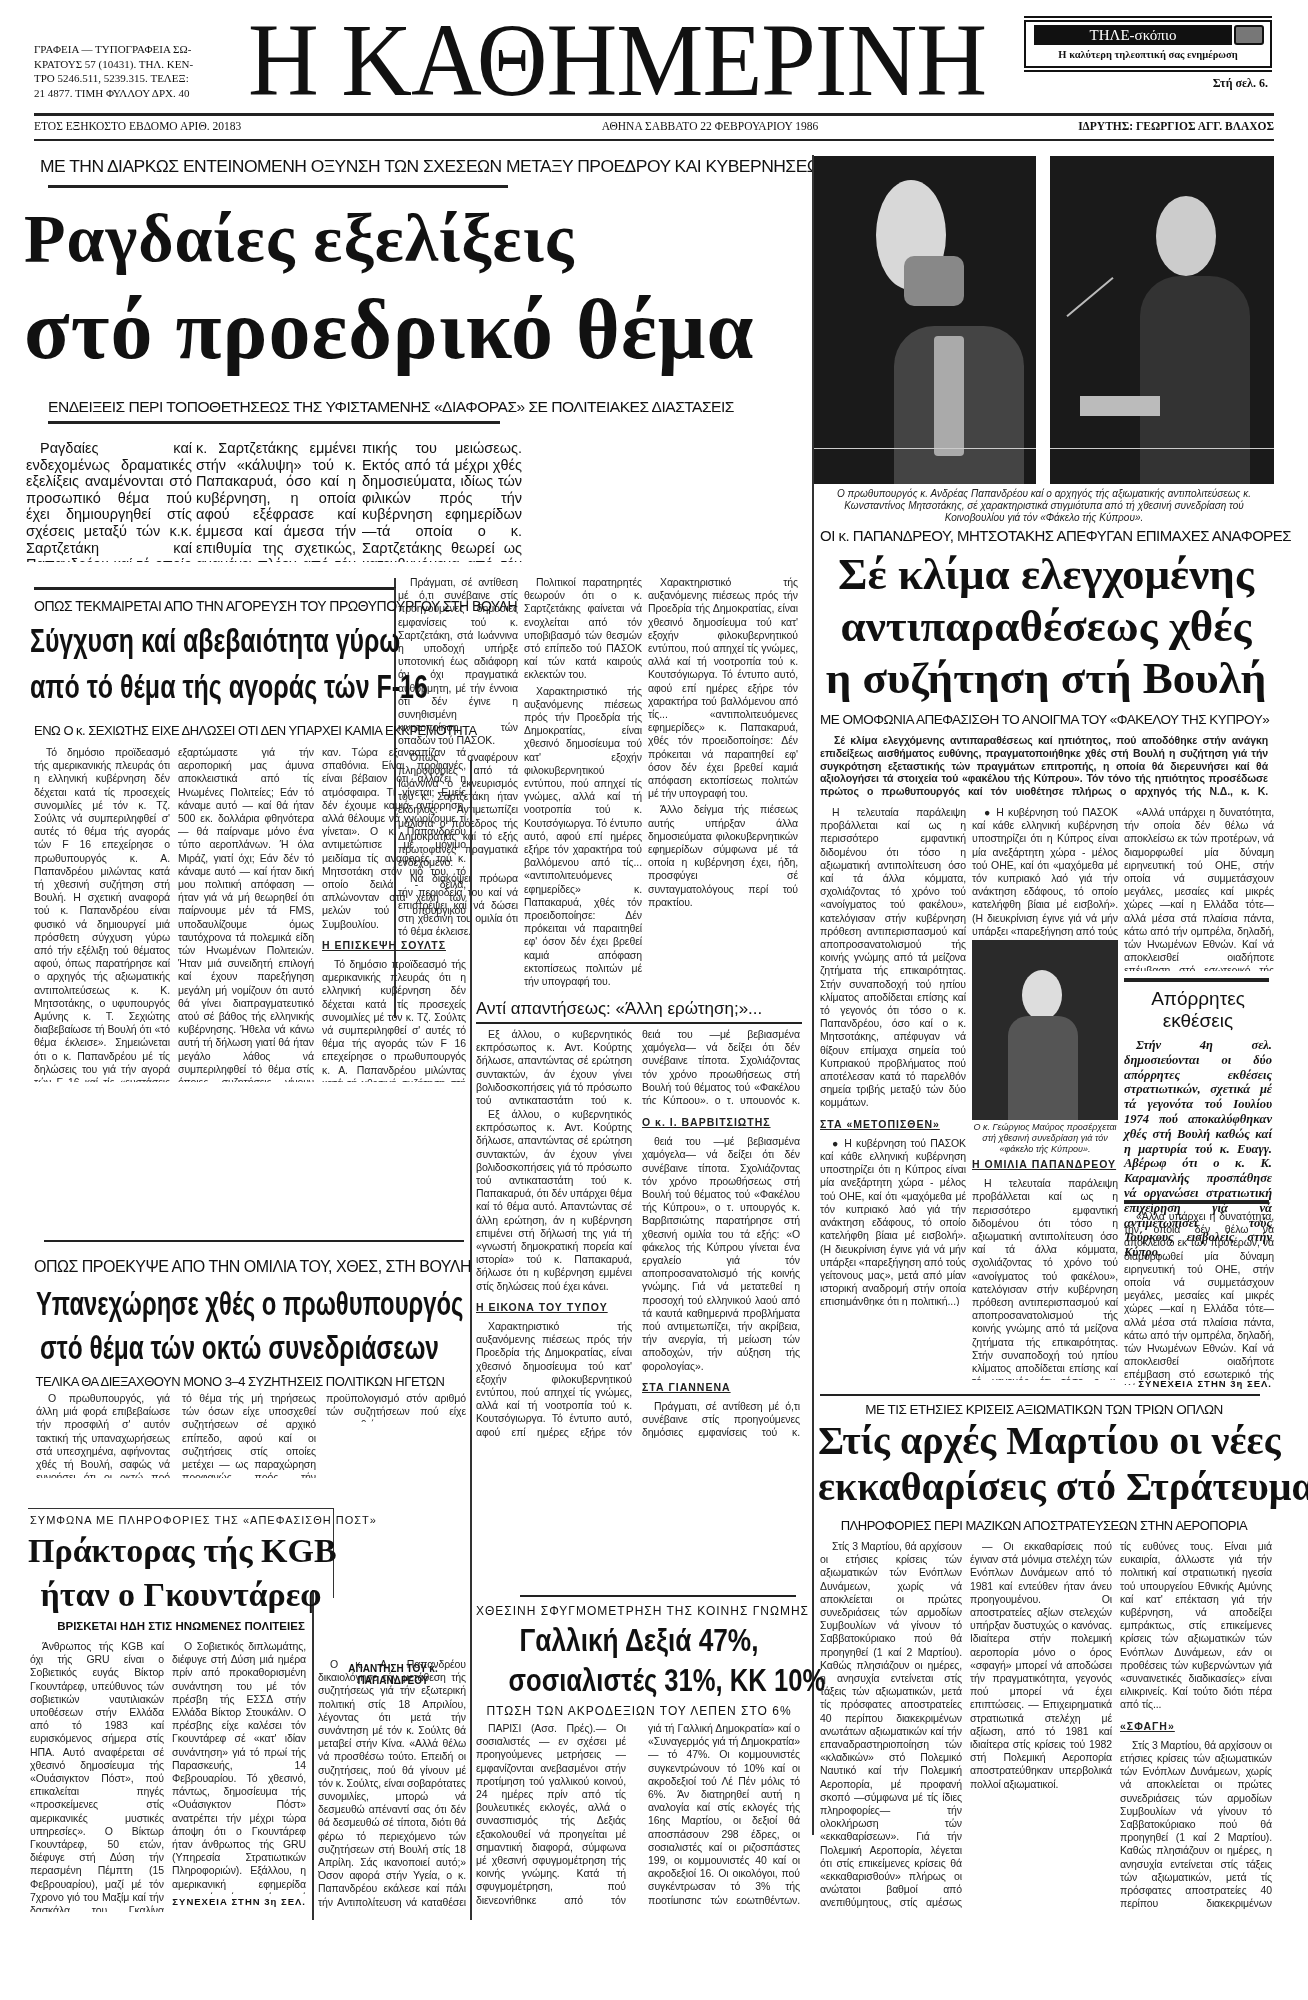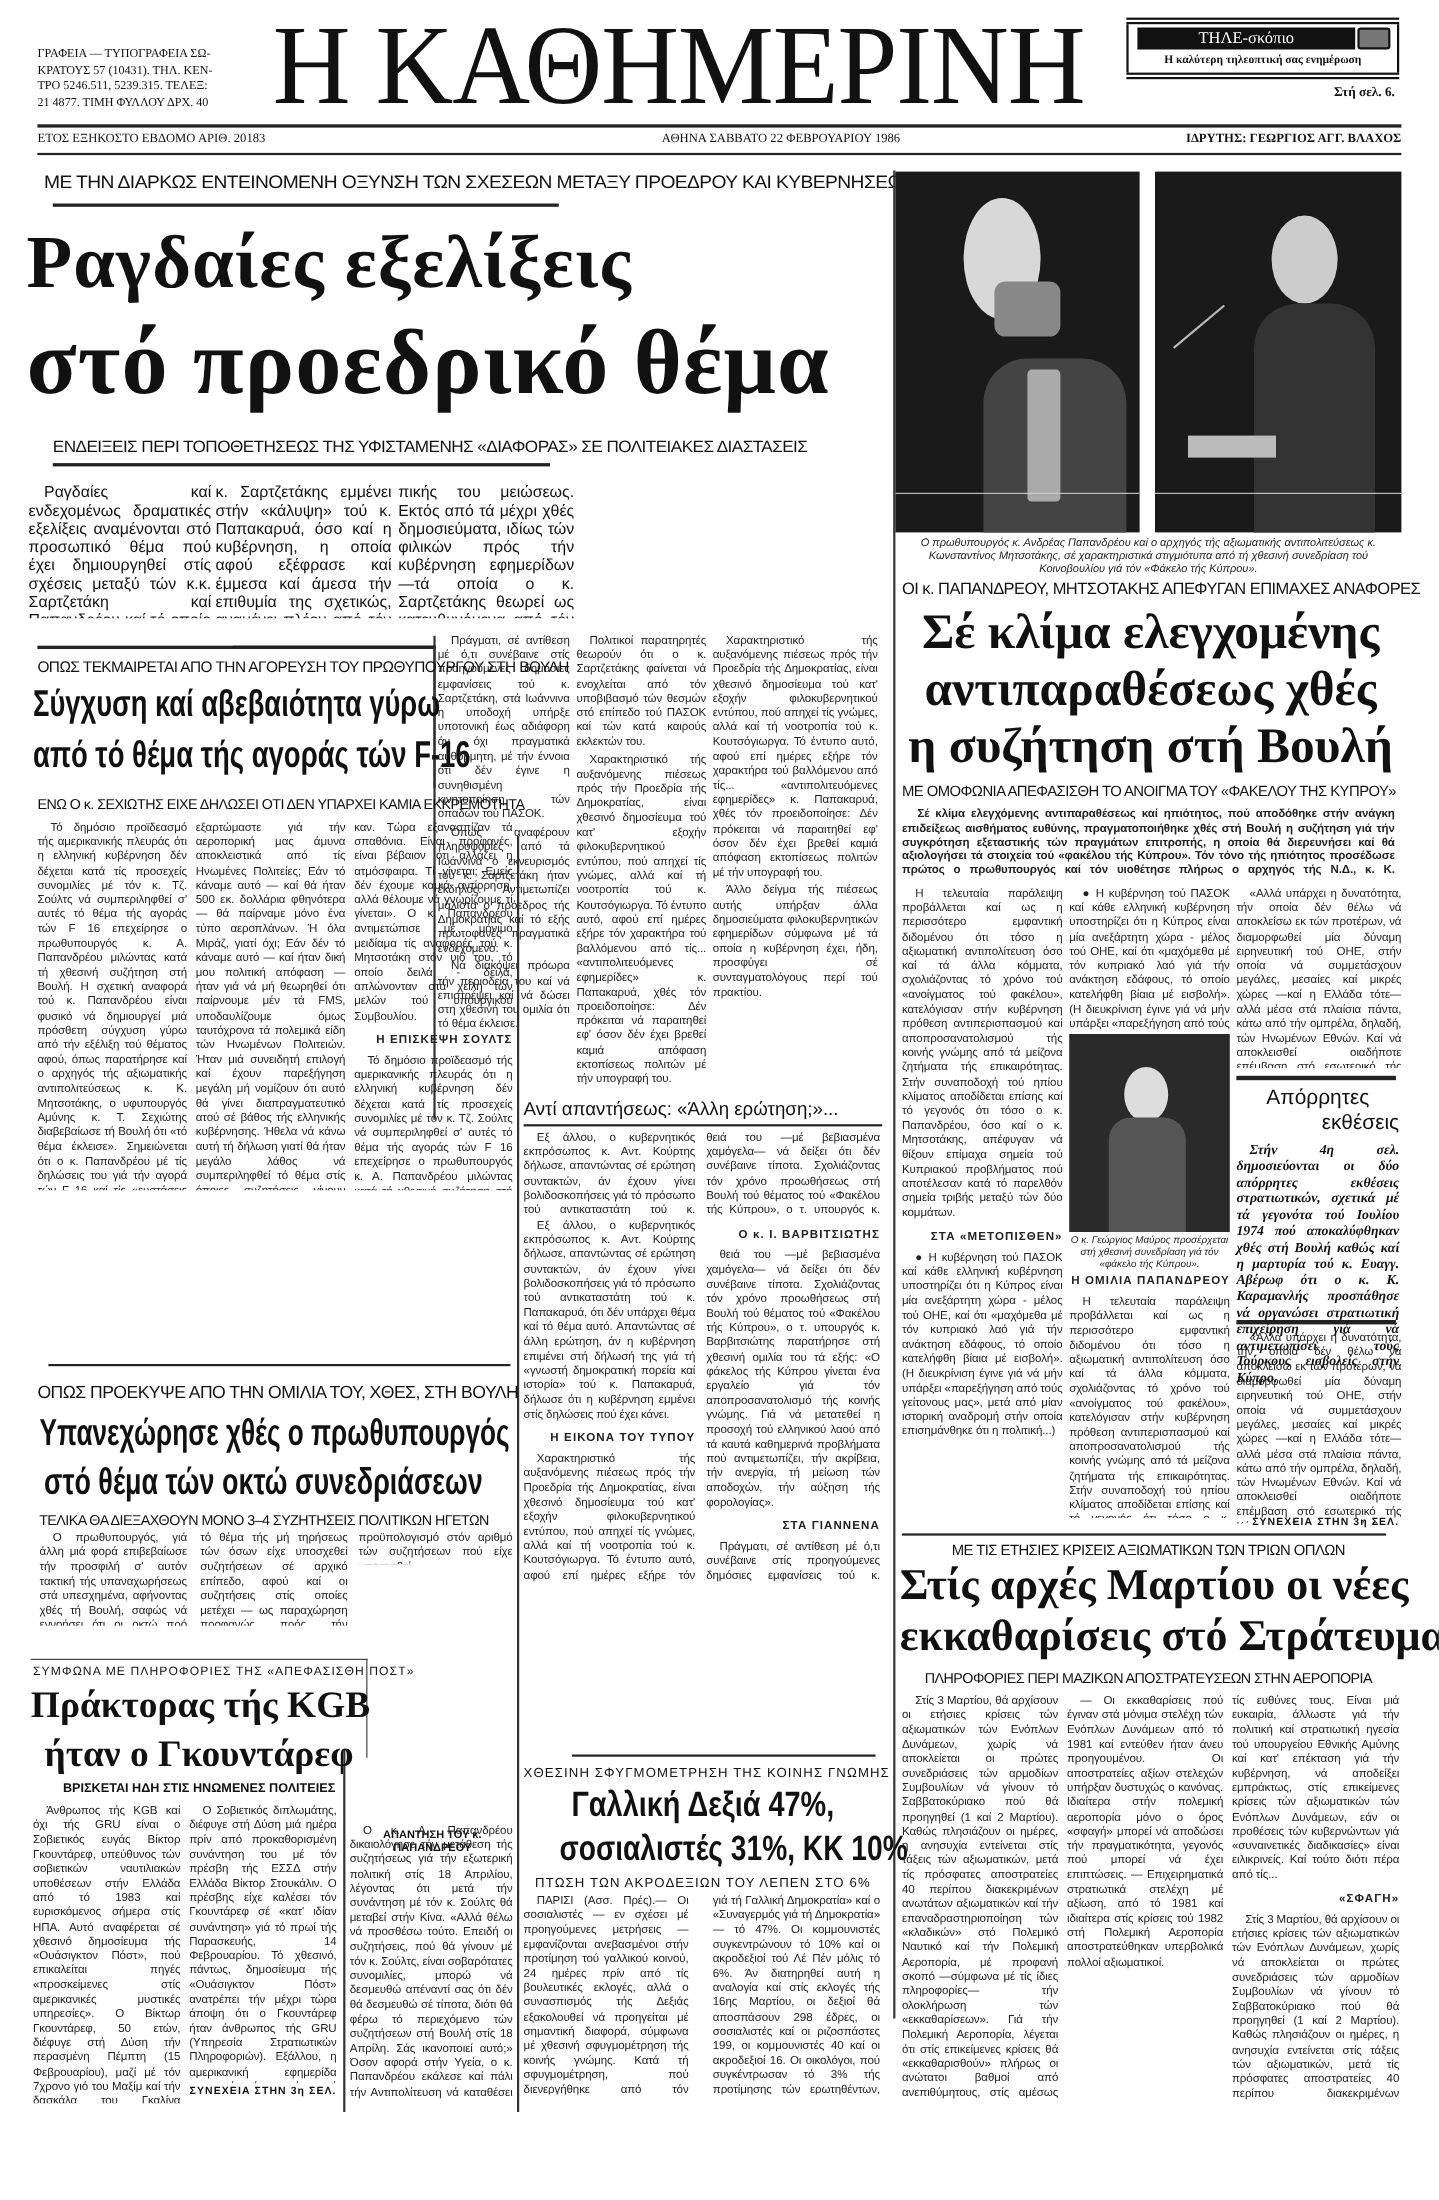--- a/index.html
+++ b/index.html
@@ -10,21 +10,21 @@
   .sans { font-family: "Liberation Sans", sans-serif; }
   .hr { position: absolute; background: #222; }
   .body-text {
     font-family: "Liberation Sans", sans-serif; font-size: 10.5px; line-height: 13.2px;
     text-align: justify; color: #222; overflow: hidden; letter-spacing: -0.1px;
   }
   .body-text p { text-indent: 12px; margin-bottom: 3px; }
   .lead-text { font-family: "Liberation Sans", sans-serif; font-size: 14.5px; line-height: 16.6px; text-align: justify; color: #111; overflow: hidden; }
   .lead-text p { text-indent: 14px; }
   .kicker { font-family: "Liberation Sans", sans-serif; text-align: center; white-space: nowrap; letter-spacing: -0.5px; color: #111; }
-  .subhead { font-family: "Liberation Sans", sans-serif; font-weight: bold; font-size: 10.5px; text-align: right; letter-spacing: 1px; margin: 8px 0 6px; }
+  .subhead { font-family: "Liberation Sans", sans-serif; font-weight: bold; font-size: 10.5px; text-align: left; letter-spacing: 1px; margin: 8px 0 6px; text-decoration: underline; }
   .headline { font-weight: bold; color: #111; white-space: nowrap; }
   .photo { position: absolute; background: #1a1a1a; overflow: hidden; }
   .photo .shade { position: absolute; border-radius: 50%; }
   .caption { font-family: "Liberation Sans", sans-serif; font-size: 10px; line-height: 12px; text-align: center; color: #222; }
   .cont { font-family: "Liberation Sans", sans-serif; font-weight: bold; font-size: 9.5px; text-align: right; letter-spacing: 1px; }
   .vrule { position: absolute; width: 1.5px; background: #333; }
 </style>
 </head>
 <body>
 
@@ -129,21 +129,21 @@
   <div class="subhead">Η ΟΜΙΛΙΑ ΠΑΠΑΝΔΡΕΟΥ</div>
   <p>Η τελευταία παράλειψη προβάλλεται καί ως η περισσότερο εμφαντική διδομένου ότι τόσο η αξιωματική αντιπολίτευση όσο καί τά άλλα κόμματα, σχολιάζοντας τό χρόνο τού «ανοίγματος τού φακέλου», κατελόγισαν στήν κυβέρνηση πρόθεση αντιπερισπασμού καί αποπροσανατολισμού τής κοινής γνώμης από τά μείζονα ζητήματα τής επικαιρότητας. Στήν συναποδοχή τού ηπίου κλίματος αποδίδεται επίσης καί τό γεγονός ότι τόσο ο κ. Παπανδρέου, όσο καί ο κ. Μητσοτάκης, απέφυγαν νά θίξουν επίμαχα σημεία τού Κυπριακού προβλήματος πού αποτέλεσαν κατά τό παρελθόν σημεία τριβής μεταξύ τών δύο κομμάτων.</p>
 </div>
 <div class="abs body-text" style="left:1124px;top:806px;width:150px;height:165px;">
   <p>«Αλλά υπάρχει η δυνατότητα, τήν οποία δέν θέλω νά αποκλείσω εκ τών προτέρων, νά διαμορφωθεί μία δύναμη ειρηνευτική τού ΟΗΕ, στήν οποία νά συμμετάσχουν μεγάλες, μεσαίες καί μικρές χώρες —καί η Ελλάδα τότε— αλλά μέσα στά πλαίσια πάντα, κάτω από τήν ομπρέλα, δηλαδή, τών Ηνωμένων Εθνών. Καί νά αποκλεισθεί οιαδήποτε επέμβαση στό εσωτερικό τής Κύπρου, δυναμική επέμβαση, στρατιωτική επέμβαση. Ασκεί η δύναμη τήν οποία θά έχει ο ΟΗΕ στήν Κύπρο εκπροσωπώντας μεγάλες, μεσαίες καί μικρές χώρες Ανατολή καί Δύση καί Τρίτο Κόσμο. Νομίζω ότι ιδέες αυτές θά</p>
 </div>
 
 <div class="hr" style="left:1124px;top:978px;width:145px;height:4px;"></div>
 <div class="abs" style="left:1124px;top:988px;width:148px;">
   <div style="text-align:center;font-family:'Liberation Sans',sans-serif;font-size:19px;line-height:22px;">Απόρρητες</div>
-  <div style="text-align:right;font-family:'Liberation Sans',sans-serif;font-size:19px;line-height:22px;margin-bottom:6px;">εκθέσεις</div>
+  <div style="text-align:center;font-family:'Liberation Sans',sans-serif;font-size:19px;line-height:22px;margin-bottom:6px;">εκθέσεις</div>
   <div style="font-family:'Liberation Serif',serif;font-style:italic;font-weight:bold;font-size:12.5px;line-height:14.8px;text-align:justify;text-indent:12px;">Στήν 4η σελ. δημοσιεύονται οι δύο απόρρητες εκθέσεις στρατιωτικών, σχετικά μέ τά γεγονότα τού Ιουλίου 1974 πού αποκαλύφθηκαν χθές στή Βουλή καθώς καί η μαρτυρία τού κ. Ευαγγ. Αβέρωφ ότι ο κ. Κ. Καραμανλής προσπάθησε νά οργανώσει στρατιωτική επιχείρηση γιά νά αντιμετωπίσει τούς Τούρκους εισβολείς στήν Κύπρο.</div>
 </div>
 <div class="hr" style="left:1124px;top:1200px;width:145px;height:4px;"></div>
 <div class="abs body-text" style="left:1124px;top:1210px;width:150px;height:175px;">
   <p>«Αλλά υπάρχει η δυνατότητα, τήν οποία δέν θέλω νά αποκλείσω εκ τών προτέρων, νά διαμορφωθεί μία δύναμη ειρηνευτική τού ΟΗΕ, στήν οποία νά συμμετάσχουν μεγάλες, μεσαίες καί μικρές χώρες —καί η Ελλάδα τότε— αλλά μέσα στά πλαίσια πάντα, κάτω από τήν ομπρέλα, δηλαδή, τών Ηνωμένων Εθνών. Καί νά αποκλεισθεί οιαδήποτε επέμβαση στό εσωτερικό τής Κύπρου, δυναμική επέμβαση, στρατιωτική επέμβαση. Ασκεί η δύναμη τήν οποία θά έχει ο ΟΗΕ στήν Κύπρο εκπροσωπώντας μεγάλες, μεσαίες καί μικρές χώρες Ανατολή καί Δύση καί Τρίτο Κόσμο. Νομίζω ότι ιδέες αυτές θά</p>
 
 </div>
 <div class="abs cont" style="left:1124px;top:1378px;width:148px;">ΣΥΝΕΧΕΙΑ ΣΤΗΝ 3η ΣΕΛ.</div>
 <div class="hr" style="left:820px;top:1394px;width:440px;height:2px;"></div>
 

